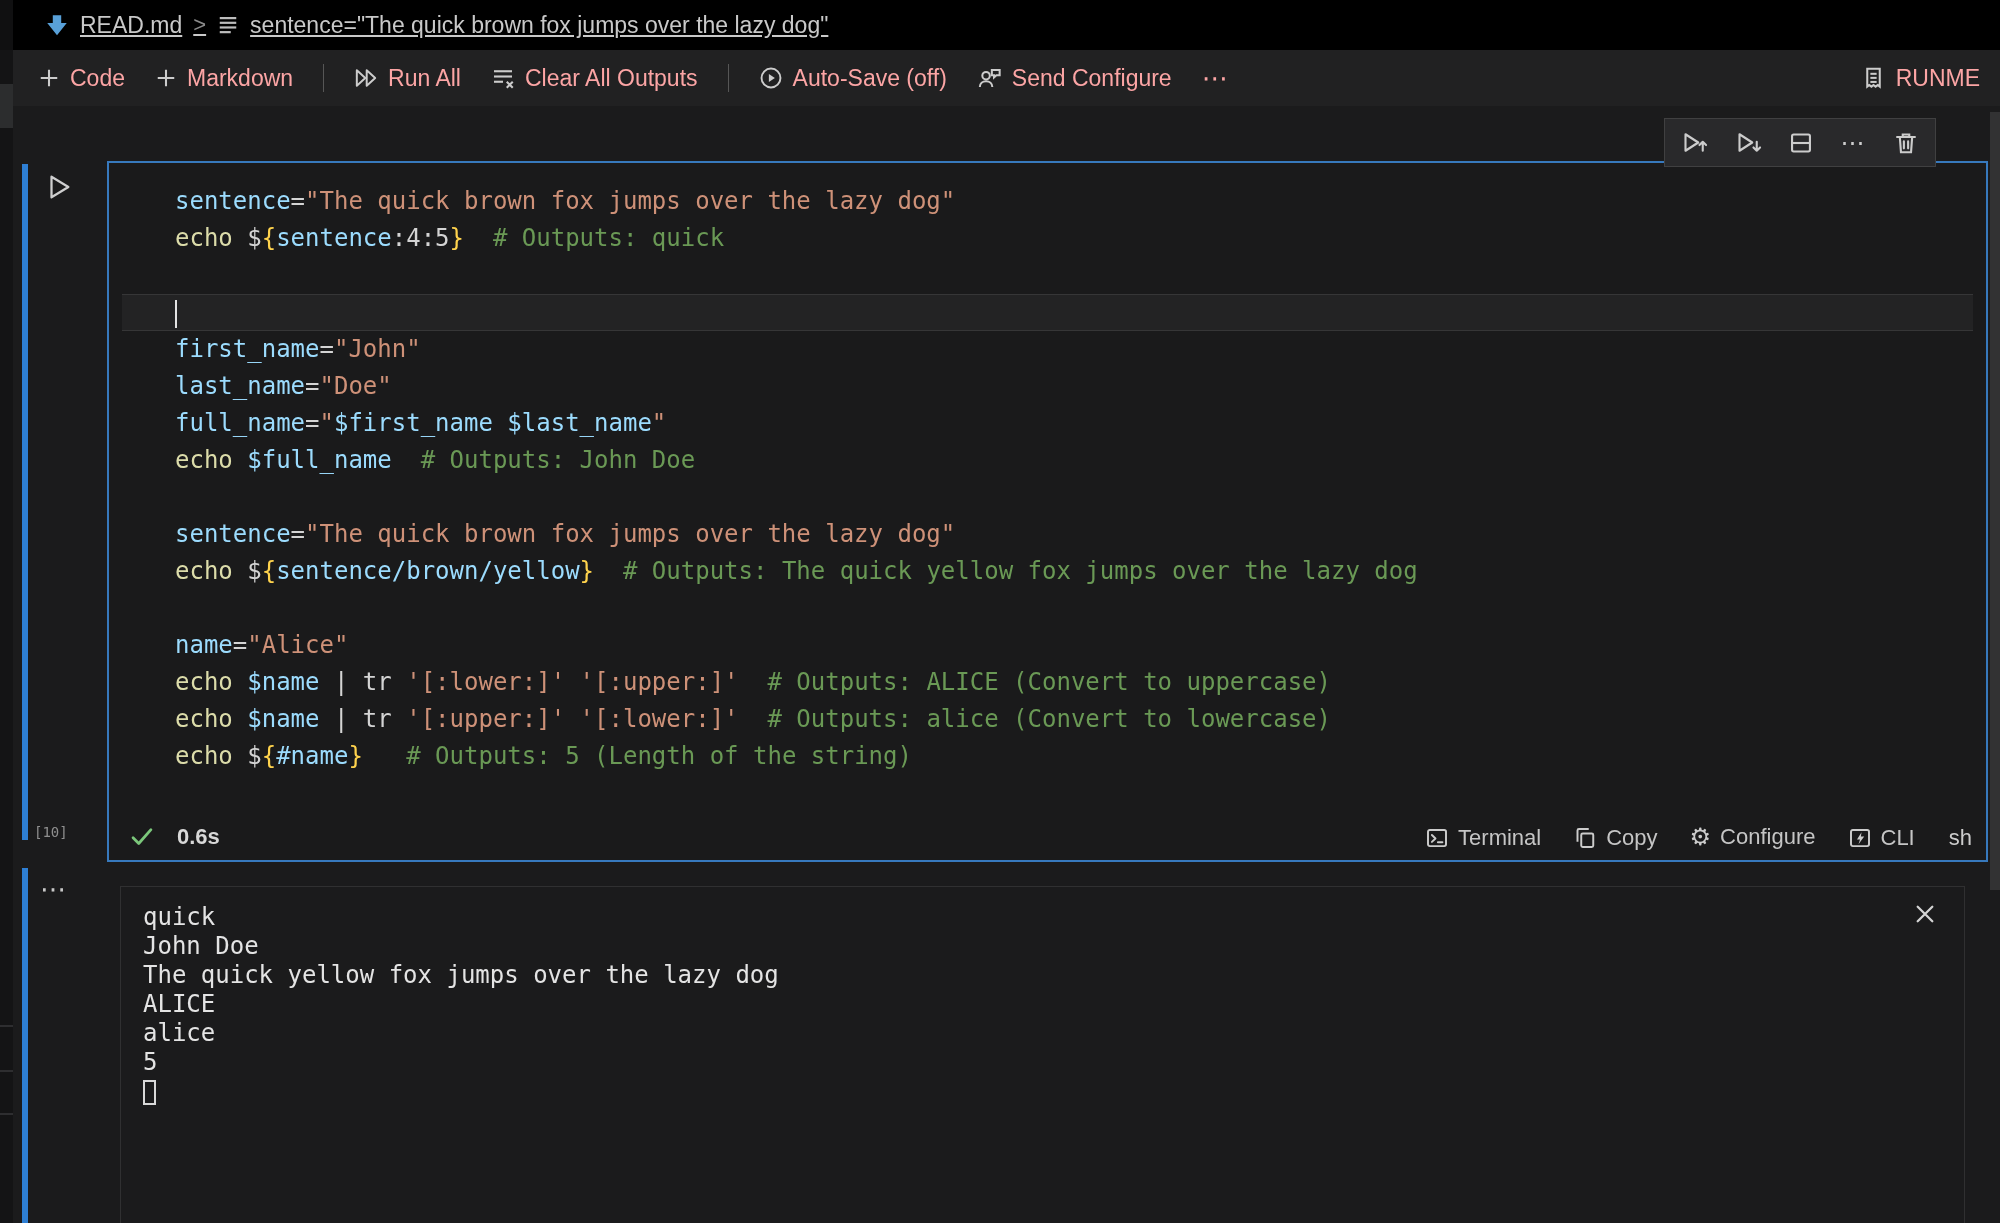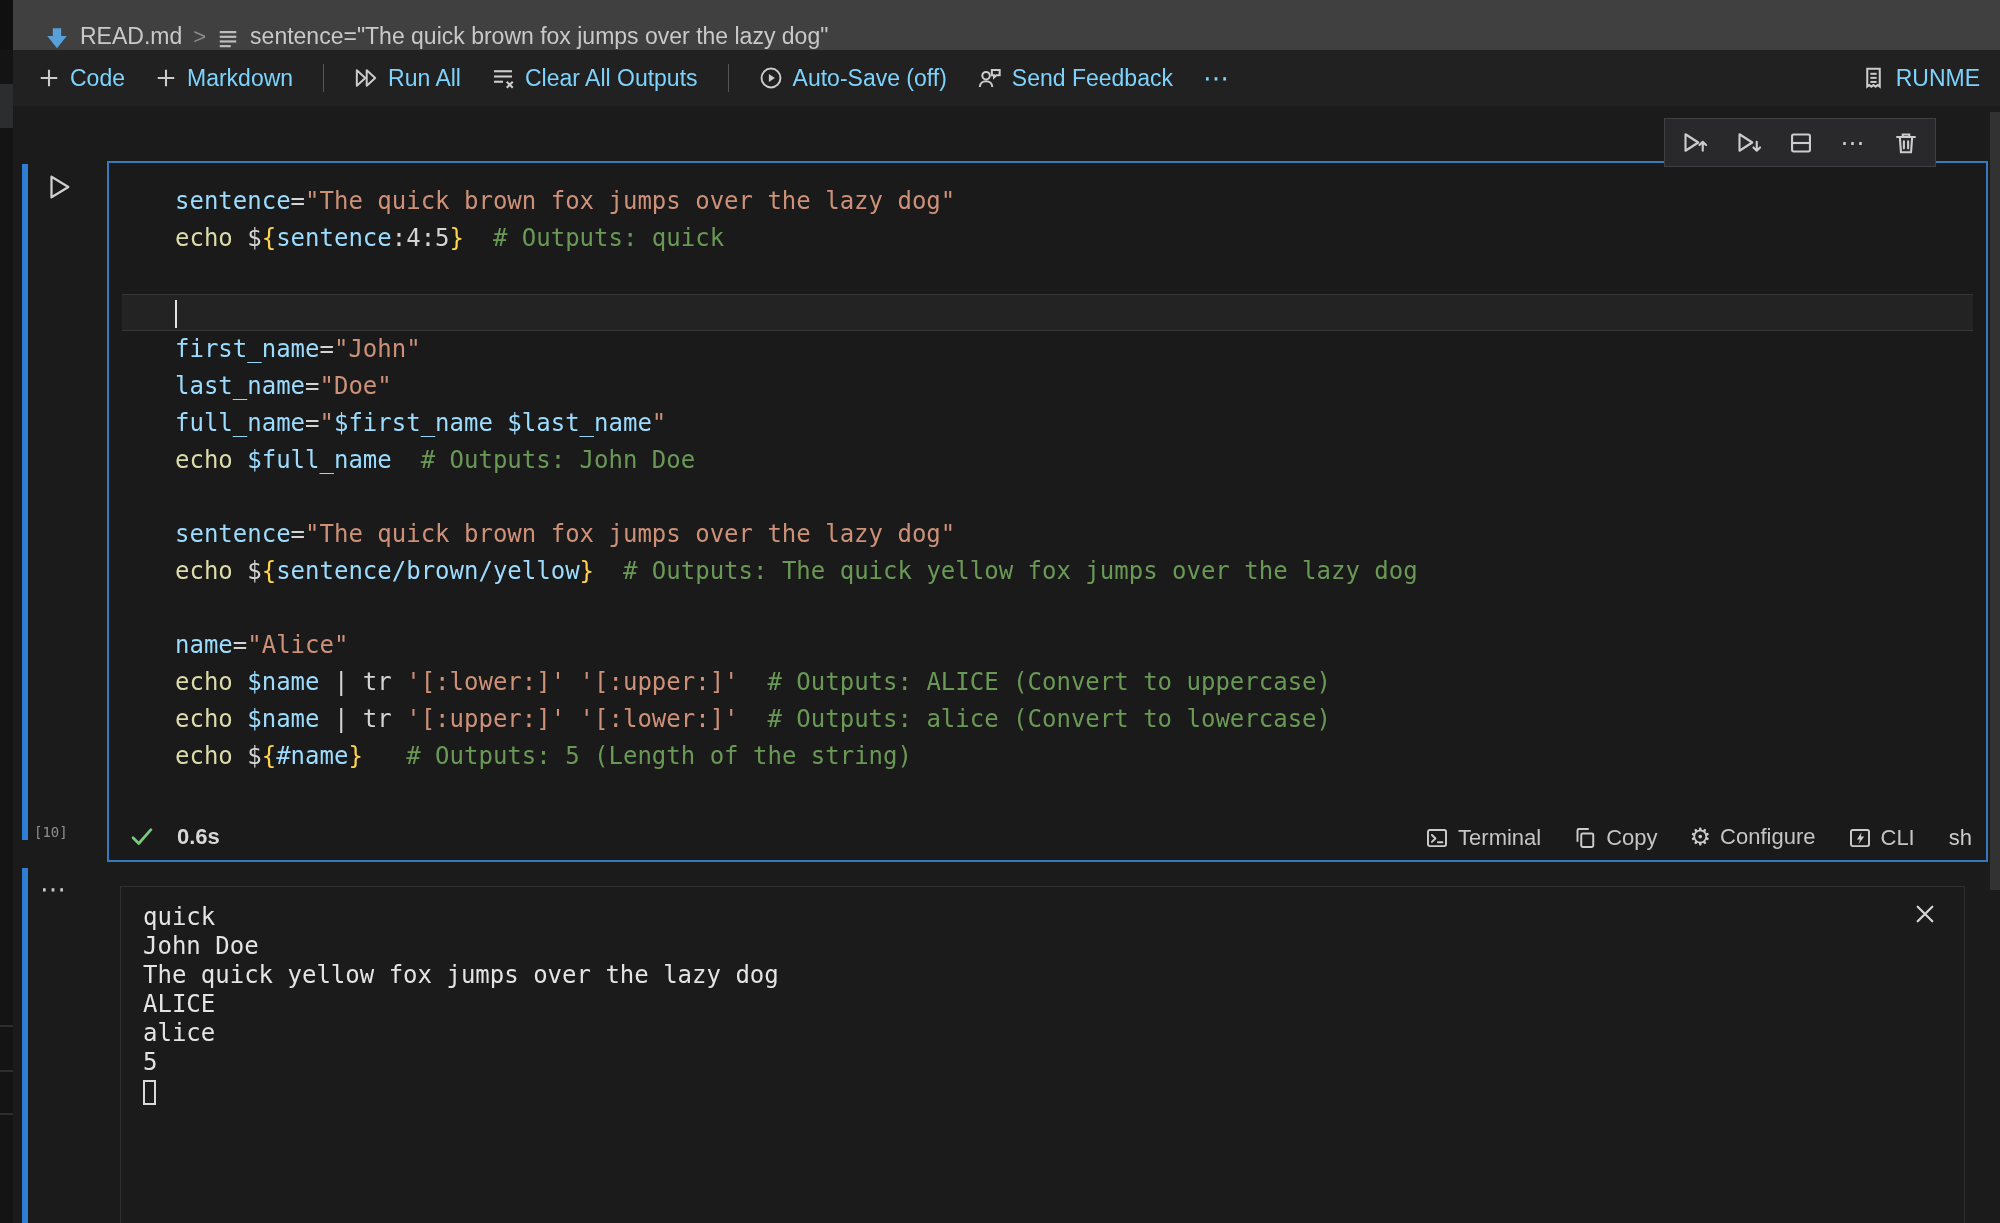--- a/index.html
+++ b/index.html
@@ -7,28 +7,28 @@
               font-family:"Liberation Sans", sans-serif; }
   .abs { position:absolute; }
   #stage { position:relative; width:2000px; height:1223px; }
 
   
   #left-rail { left:0; top:0; width:13px; height:1223px; background:#141415; }
   #rail-block-top { left:0; top:84px; width:13px; height:44px; background:#2c2d2e; }
   .rail-sep { left:0; width:13px; height:2px; background:#2e2e30; }
 
   
-  #breadcrumb { left:13px; top:0; width:1987px; height:50px; display:flex; align-items:flex-end;
-                gap:11px; padding-left:32px; color:#c9c9c9; font-size:23px; background:#404040;}
+  #breadcrumb { left:13px; top:0; width:1987px; height:50px; display:flex; align-items:center;
+                gap:11px; padding-left:32px; color:#c9c9c9; font-size:23px; background:#000000;text-decoration:underline;}
   #breadcrumb .sep { color:#8b8b8b; font-size:22px; }
   #corner-block { left:0; top:0; width:13px; height:50px; background:#101011; position:absolute;}
 
   
   #toolbar { left:13px; top:50px; width:1987px; height:56px; display:flex; align-items:center;
-             gap:30px; padding:0 20px 0 25px; color:#7dd3fc; font-size:23px; background:#212122; }
+             gap:30px; padding:0 20px 0 25px; color:#fca5a5; font-size:23px; background:#212122; }
   .tb-item { display:flex; align-items:center; gap:10px; cursor:pointer; white-space:nowrap; }
   .tb-sep { width:1px; height:28px; background:#565656; }
   #tb-right { margin-left:auto; display:flex; align-items:center; }
   .icon { display:inline-flex; align-items:center; justify-content:center; color:#cccccc; }
   .icon svg { display:block; }
 
   
   #notebook-bg { left:13px; top:106px; width:1987px; height:1117px; background:#1b1b1c; }
 
   
@@ -155,21 +155,21 @@
       <span>Auto-Save (off)</span>
     </div>
     <div class="tb-item">
       <span class="icon">
         <svg width="25" height="25" viewBox="0 0 16 16" fill="none" stroke="currentColor" stroke-width="1.3">
           <circle cx="5.8" cy="6.2" r="2.4"></circle>
           <path d="M1.8 13.5c0-2.4 1.8-3.8 4-3.8s4 1.4 4 3.8"></path>
           <path d="M9.5 2.5h5v3.4h-2.1l-1.5 1.4V5.9H9.5z"></path>
         </svg>
       </span>
-      <span>Send Feedback</span>
+      <span>Send Configure</span>
     </div>
     <div class="tb-item">
       <span style="font-size:26px; letter-spacing:2px;">⋯</span>
     </div>
     <div id="tb-right" class="tb-item">
       <span class="icon">
         <svg width="25" height="25" viewBox="0 0 16 16" fill="none" stroke="currentColor" stroke-width="1.3">
           <path d="M4 1.8h8v11.4l-1.3-1-1.4 1-1.3-1-1.3 1-1.4-1-1.3 1z"></path>
           <line x1="6" y1="5" x2="10" y2="5"></line>
             <line x1="6" y1="7.6" x2="10" y2="7.6"></line>

